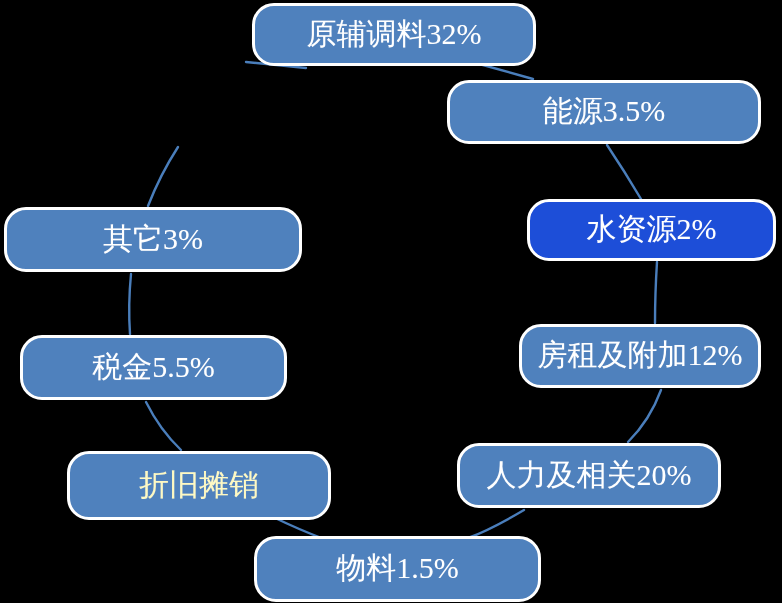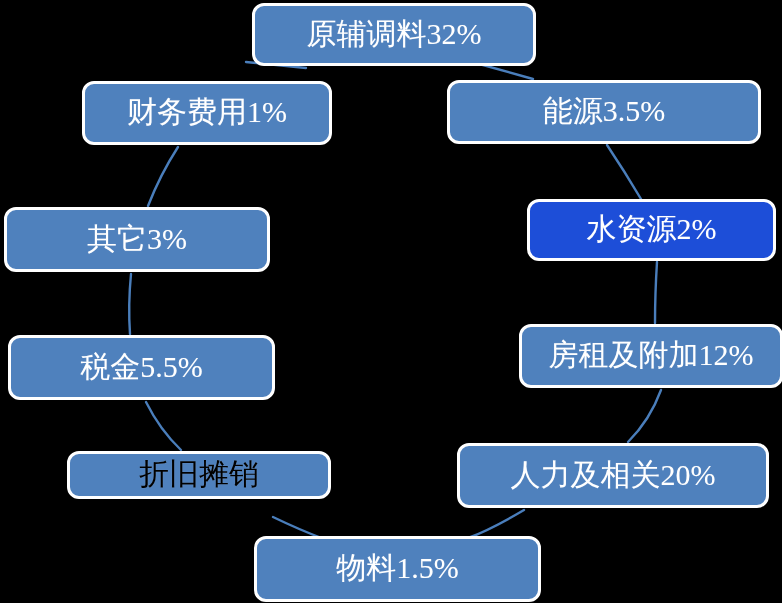--- a/index.html
+++ b/index.html
@@ -21,21 +21,21 @@
     top: 0;
     width: 782px;
     height: 603px;
     pointer-events: none;
   }
   .node {
     position: absolute;
     box-sizing: border-box;
     background: #4F81BD;
     border: 3px solid #FFFFFF;
-    border-radius: 12px;
+    border-radius: 22px;
     display: flex;
     align-items: center;
     justify-content: center;
     color: #FFFFFF;
     font-size: 30px;
     font-weight: 400;
     line-height: 1;
     letter-spacing: 0px;
     white-space: nowrap;
     z-index: 5;
@@ -62,41 +62,38 @@
         <path d="M 146 402 Q 160 430 181 450" stroke="#4A7EBB"></path>
         <path d="M 661 390 Q 650 420 628 442" stroke="#4A7EBB"></path>
         <path d="M 273 517 Q 300 530 324 539" stroke="#4A7EBB"></path>
         <path d="M 524 510 Q 490 530 468 538" stroke="#4A7EBB"></path>
       </g>
   </svg>
 
   <div class="node" style="left: 252px; top: 3px; width: 284px; height: 63px; background: rgb(79, 129, 189); border-color: rgb(255, 255, 255); color: rgb(255, 255, 255);">
     <span class="label">原辅调料32%</span>
   </div>
-  <div class="node" style="left: 82px; top: 81px; width: 250px; height: 64px; background: rgb(79, 129, 189); border-color: rgb(255, 255, 255); color: rgb(255, 255, 255);">
-    <span class="label">财务费用1%</span>
-  </div>
   <div class="node" style="left: 447px; top: 80px; width: 314px; height: 64px; background: rgb(79, 129, 189); border-color: rgb(255, 255, 255); color: rgb(255, 255, 255);">
     <span class="label">能源3.5%</span>
   </div>
-  <div class="node" style="left: 4px; top: 207px; width: 266px; height: 65px; background: rgb(79, 129, 189); border-color: rgb(255, 255, 255); color: rgb(255, 255, 255);">
+  <div class="node" style="left: 4px; top: 207px; width: 298px; height: 65px; background: rgb(79, 129, 189); border-color: rgb(255, 255, 255); color: rgb(255, 255, 255);">
     <span class="label">其它3%</span>
   </div>
   <div class="node" style="left: 527px; top: 199px; width: 249px; height: 62px; background: #1d4ed8; border-color: rgb(255, 255, 255); color: rgb(255, 255, 255);">
     <span class="label">水资源2%</span>
   </div>
-  <div class="node" style="left: 8px; top: 335px; width: 267px; height: 65px; background: rgb(79, 129, 189); border-color: rgb(255, 255, 255); color: rgb(255, 255, 255);">
+  <div class="node" style="left: 20px; top: 335px; width: 267px; height: 65px; background: rgb(79, 129, 189); border-color: rgb(255, 255, 255); color: rgb(255, 255, 255);">
     <span class="label">税金5.5%</span>
   </div>
-  <div class="node" style="left: 519px; top: 324px; width: 264px; height: 64px; background: rgb(79, 129, 189); border-color: rgb(255, 255, 255); color: rgb(255, 255, 255);">
+  <div class="node" style="left: 519px; top: 324px; width: 242px; height: 64px; background: rgb(79, 129, 189); border-color: rgb(255, 255, 255); color: rgb(255, 255, 255);">
     <span class="label">房租及附加12%</span>
   </div>
-  <div class="node" style="left: 67px; top: 451px; width: 264px; height: 48px; background: rgb(79, 129, 189); border-color: rgb(255, 255, 255); color: #000000;">
+  <div class="node" style="left: 67px; top: 451px; width: 264px; height: 69px; background: rgb(79, 129, 189); border-color: rgb(255, 255, 255); color: #fef9c3;">
     <span class="label">折旧摊销</span>
   </div>
-  <div class="node" style="left: 457px; top: 443px; width: 312px; height: 65px; background: rgb(79, 129, 189); border-color: rgb(255, 255, 255); color: rgb(255, 255, 255);">
+  <div class="node" style="left: 457px; top: 443px; width: 264px; height: 65px; background: rgb(79, 129, 189); border-color: rgb(255, 255, 255); color: rgb(255, 255, 255);">
     <span class="label">人力及相关20%</span>
   </div>
   <div class="node" style="left: 254px; top: 536px; width: 287px; height: 66px; background: rgb(79, 129, 189); border-color: rgb(255, 255, 255); color: rgb(255, 255, 255);">
     <span class="label">物料1.5%</span>
   </div>
 
 </div>
 
 </body></html>

